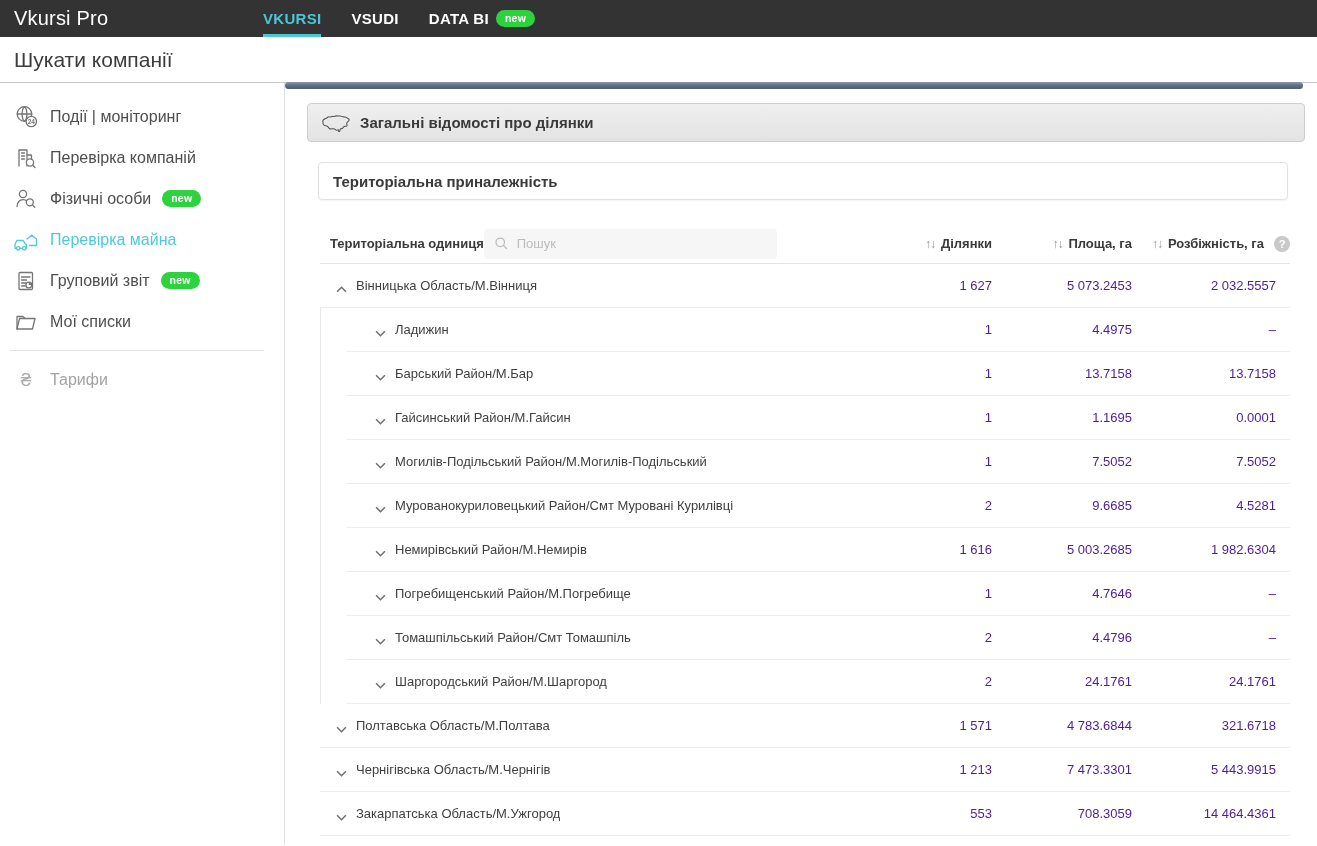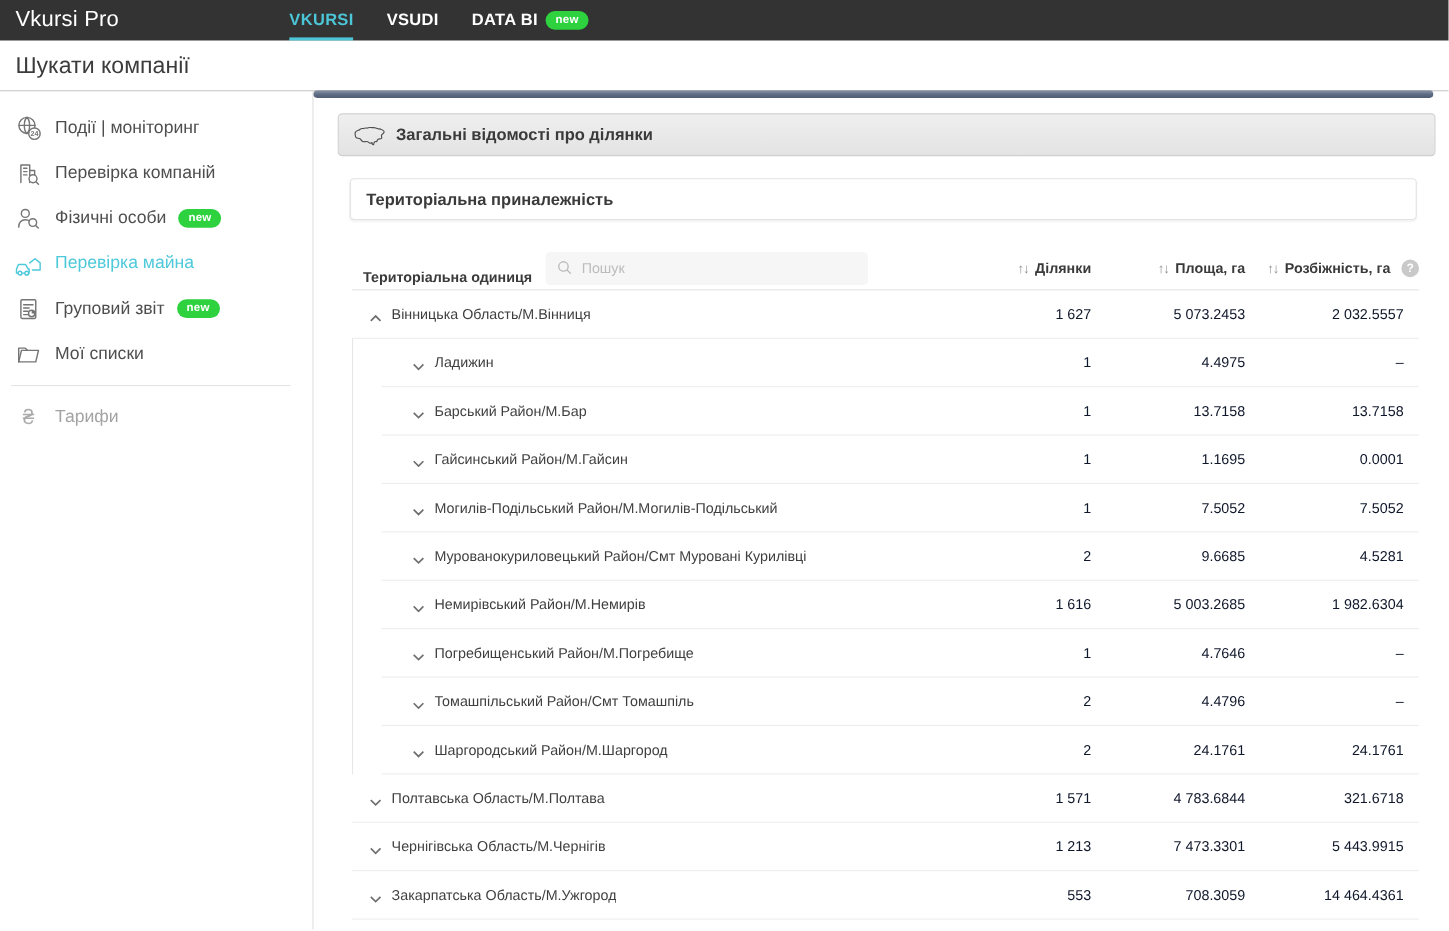--- a/index.html
+++ b/index.html
@@ -47,21 +47,21 @@
     display:flex; align-items:center; gap:8px; padding-left:12px;
     font-size:15px; font-weight:700; color:#3a3a3a; }
   .card-bar { margin:20px 29px 0 33px; height:38px; border:1px solid #e2e2e2; border-radius:4px;
     background:#fff; box-shadow:0 1px 2px rgba(0,0,0,.05);
     display:flex; align-items:center; padding-left:14px;
     font-size:15px; font-weight:700; color:#3a3a3a; }
 
   
   .ttable { margin:24px 27px 0 35px; }
   .thead { display:flex; align-items:center; height:40px; border-bottom:1px solid #e4e4e4; }
-  .th-territory { flex:1; display:flex; align-items:flex-end; gap:12px; padding-left:10px; }
+  .th-territory { flex:1; display:flex; align-items:center; padding-left:10px; }
   .th-label { font-size:13px; font-weight:700; color:#3a3a3a; white-space:nowrap; }
   .tsearch { width:293px; height:30px; background:#f6f6f6; border-radius:4px;
     display:flex; align-items:center; gap:8px; padding:0 10px; }
   .tsearch input { border:none; outline:none; background:transparent; font-size:13px; width:230px;
     font-family:"Liberation Sans",sans-serif; color:#555; }
   .tsearch input::placeholder { color:#bcbcbc; }
   .th.num { display:flex; align-items:center; justify-content:flex-end; gap:6px;
     font-size:13px; font-weight:700; color:#3a3a3a; cursor:pointer; white-space:nowrap; }
   .sort { color:#8f8f8f; font-size:12px; font-weight:400; letter-spacing:-1px; }
   .help { width:16px; height:16px; border-radius:50%; background:#c9c9c9; color:#fff;
@@ -69,21 +69,21 @@
     margin-left:4px; cursor:pointer; }
   .w-parcels { width:105px; }
   .w-area    { width:140px; }
   .w-diff    { width:158px; }
 
   .trow { display:flex; align-items:center; height:44px; border-bottom:1px solid #ededed; cursor:pointer; }
   .name-cell { flex:1; display:flex; align-items:flex-end; gap:9px; padding-left:16px; min-width:0; }
   .chev { flex:none; stroke:#6f6f6f; stroke-width:1.4; fill:none; }
   .chev.up { transform:rotate(180deg); }
   .rname { font-size:13px; color:#3f3f3f; white-space:nowrap; overflow:hidden; }
-  .tcell.num { font-size:13px; color:#0f172a; text-align:right; white-space:nowrap; }
+  .tcell.num { font-size:13px; color:#4c1d95; text-align:right; white-space:nowrap; }
   .tcell.w-diff { padding-right:14px; }
   .diff-orange { color:#f4764e; }
   .children-group { border-left:1px solid #e7e7e7; }
   .children-group .trow { margin-left:26px; }
   .children-group .name-cell { padding-left:28px; }
 
   svg.icon { stroke:#757575; stroke-width:1.3; fill:none; stroke-linecap:round; stroke-linejoin:round; }
   svg.icon.teal { stroke:#4ec9da; }
 </style>
 </head>

